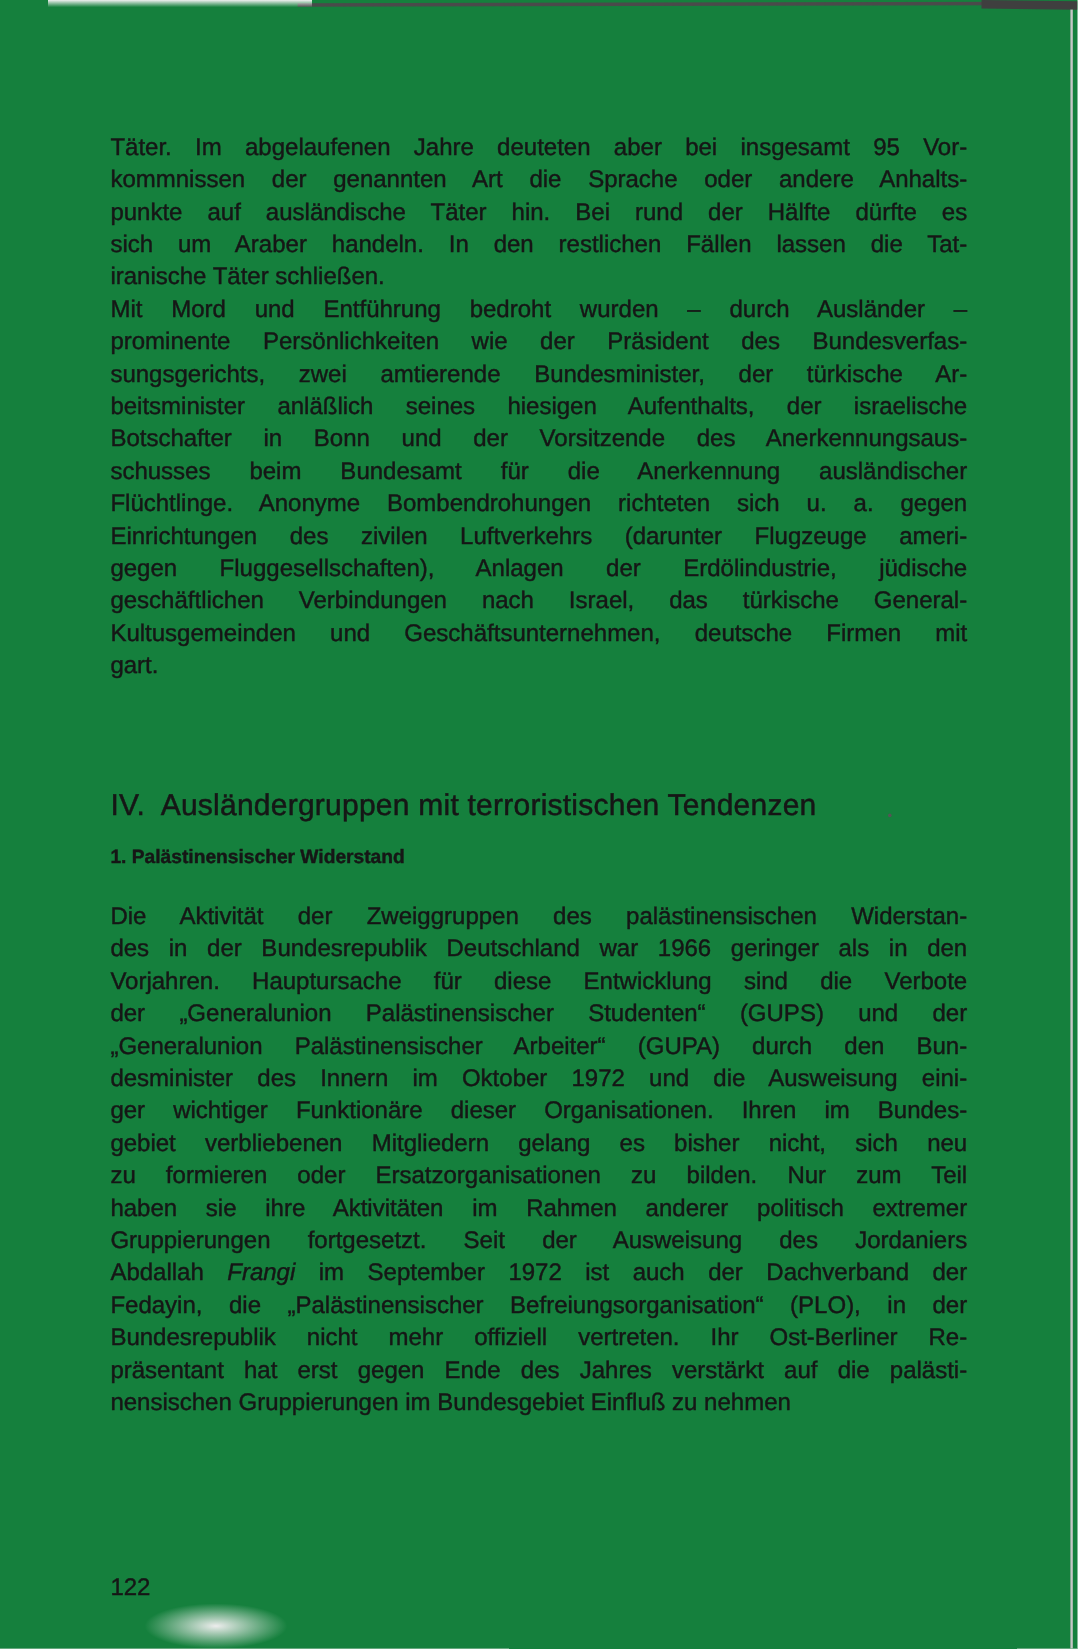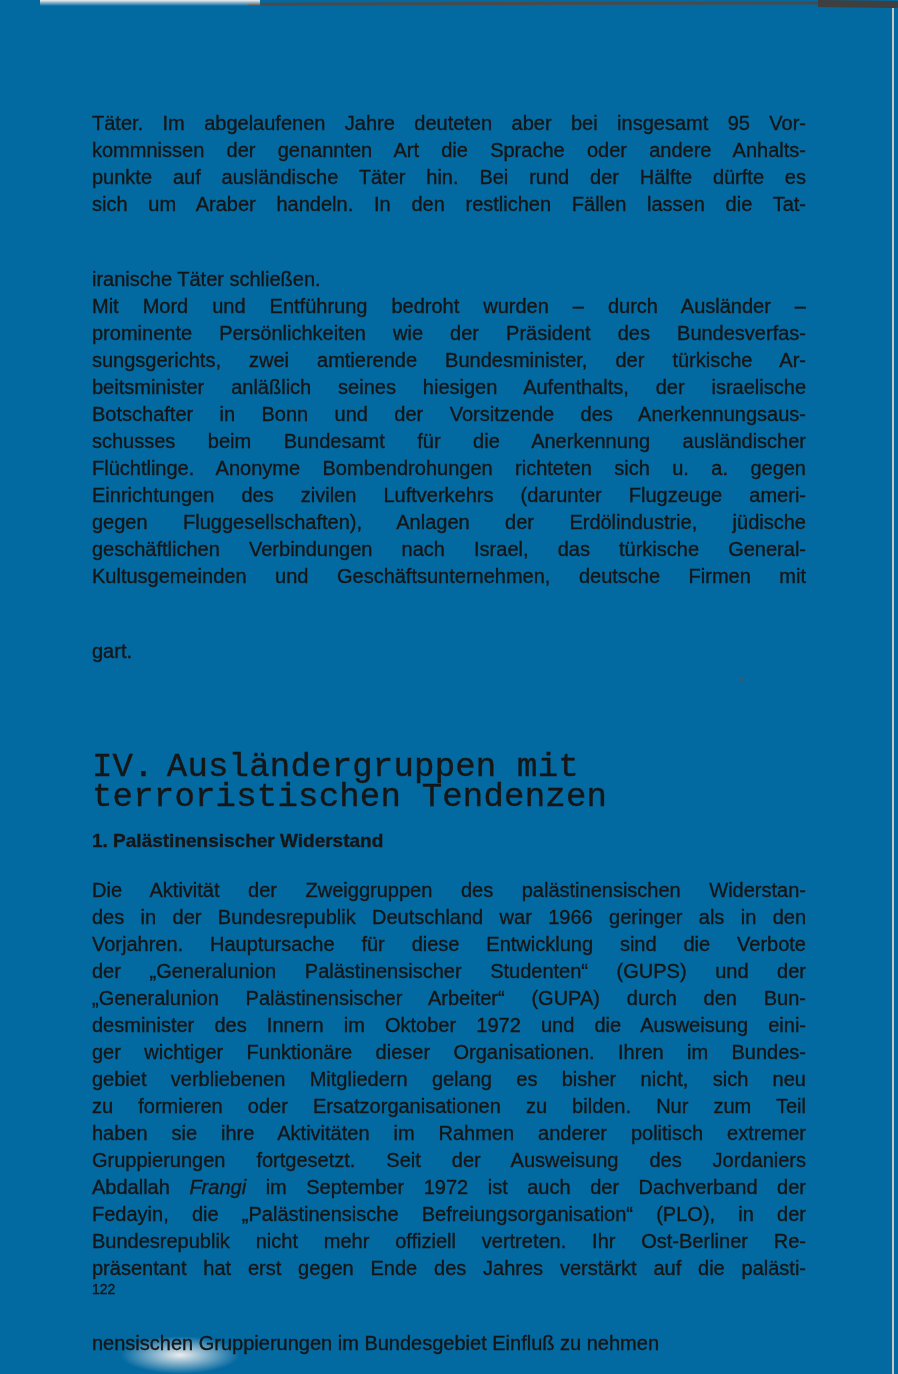--- a/index.html
+++ b/index.html
@@ -1,20 +1,20 @@
 <!DOCTYPE html>
 <html><head>
 <meta charset="utf-8">
 <style>
   html, body { margin: 0; padding: 0; background: #e9e9e9; }
   .page {
     position: relative;
     width: 898px;
     height: 1374px;
-    background: #0369a1;
+    background: #15803d;
     overflow: hidden;
     font-family: "Liberation Sans", sans-serif;
     color: #161616;
   }
 
   
   .scan-top-strip {
     position: absolute; top: 2px; left: 248px; width: 612px; height: 3px;
     background: #4a4a4a; transform: rotate(-0.12deg);
   }
@@ -44,38 +44,38 @@
     position: absolute; left: 92px; top: 110px; width: 714px;
     font-size: 20px;
     -webkit-text-stroke: 0.35px #161616;
   }
   .para { margin: 0; }
   .line {
     height: 27px; line-height: 27px;
     text-align: justify; text-align-last: justify;
     white-space: nowrap;
   }
-  .line.last { text-align-last: left; margin-top: 48px; }
+  .line.last { text-align-last: left; }
   .italic { font-style: italic; }
 
   .heading {
-    margin: 87px 0 0 0; font-size: 34px; font-weight: 400;
-    line-height: 30px; letter-spacing: 0.2px; font-family: Liberation Mono, monospace;
+    margin: 87px 0 0 0; font-size: 25px; font-weight: 400;
+    line-height: 30px; letter-spacing: 0.2px;
     -webkit-text-stroke: 0.4px #161616;
   }
   .heading .heading-number { margin-right: 13px; }
   .subheading {
-    margin: 17px 0 0 0; font-size: 19px; font-weight: 700;
+    margin: 17px 0 0 0; font-size: 16px; font-weight: 700;
     line-height: 24px;
   }
   .section-para { margin-top: 24px; }
 
   .pagenum {
-    position: absolute; left: 92px; top: 1277px;
-    font-size: 14px; line-height: 24px;
+    position: absolute; left: 92px; top: 1311px;
+    font-size: 20px; line-height: 24px;
     -webkit-text-stroke: 0.35px #161616;
   }
 </style>
 </head>
 <body>
 
 <div class="page">
 
   <div class="scan-top-strip"></div>
   <div class="scan-top-corner"></div>
@@ -119,21 +119,21 @@
         <div class="line">Vorjahren. Hauptursache für diese Entwicklung sind die Verbote</div>
         <div class="line">der „Generalunion Palästinensischer Studenten“ (GUPS) und der</div>
         <div class="line">„Generalunion Palästinensischer Arbeiter“ (GUPA) durch den Bun-</div>
         <div class="line">desminister des Innern im Oktober 1972 und die Ausweisung eini-</div>
         <div class="line">ger wichtiger Funktionäre dieser Organisationen. Ihren im Bundes-</div>
         <div class="line">gebiet verbliebenen Mitgliedern gelang es bisher nicht, sich neu</div>
         <div class="line">zu formieren oder Ersatzorganisationen zu bilden. Nur zum Teil</div>
         <div class="line">haben sie ihre Aktivitäten im Rahmen anderer politisch extremer</div>
         <div class="line">Gruppierungen fortgesetzt. Seit der Ausweisung des Jordaniers</div>
         <div class="line"><span>Abdallah </span><span class="italic">Frangi</span><span> im September 1972 ist auch der Dachverband der</span></div>
-        <div class="line">Fedayin, die „Palästinensische Befreiungsorganisation“ (PLO), in der</div>
+        <div class="line">Fedayin, die „Palästinensischer Befreiungsorganisation“ (PLO), in der</div>
         <div class="line">Bundesrepublik nicht mehr offiziell vertreten. Ihr Ost-Berliner Re-</div>
         <div class="line">präsentant hat erst gegen Ende des Jahres verstärkt auf die palästi-</div>
         <div class="line last">nensischen Gruppierungen im Bundesgebiet Einfluß zu nehmen</div>
       </div>
 
   </div>
 
   <div class="pagenum">122</div>
 
 </div>

